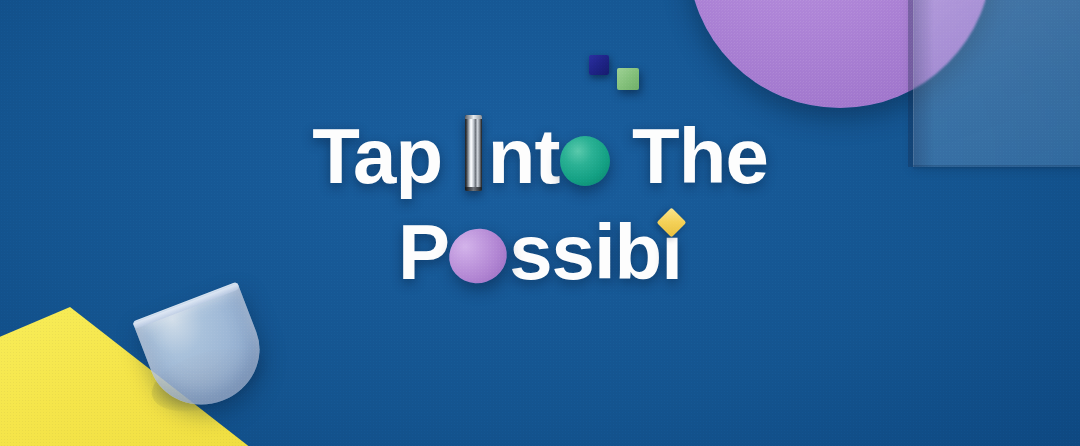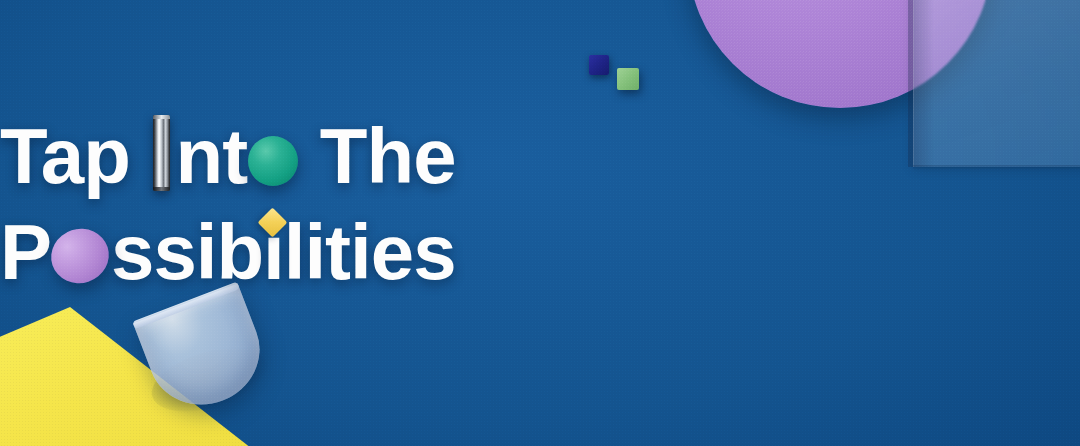--- a/index.html
+++ b/index.html
@@ -170,21 +170,21 @@
     background: linear-gradient(135deg, #9fd295 0%, #82bf79 55%, #6fae68 100%);
     box-shadow: 2px 4px 8px rgba(4,20,44,.50);
   }
 
   
   .headline {
     position: absolute;
     left: 0;
     top: 108px;
     width: 1080px;
-    text-align: left;
+    text-align: center;
     color: #fdfdfd;
     font-weight: 700;
     font-size: 78px;
     line-height: 96px;
     letter-spacing: -1px;
     text-shadow: 0 4px 12px rgba(4,22,48,.45);
     user-select: none;
   }
   .line {
     position: relative;
@@ -295,18 +295,18 @@
     <div class="half-dome-top"></div>
   </div>
 
   <div class="sq sq-navy"></div>
   <div class="sq sq-green"></div>
 
   <div class="headline">
 
     <span class="line"><span>Tap </span><span class="cylinder"></span><span>nt</span><span class="sphere-teal"></span><span> The</span></span>
 
-    <span class="line"><span>P</span><span class="disc-purple"></span><span>ssib</span><span class="i-diamond-wrap"><span class="i-stem">i</span><span style="position:absolute;left:0;top:0;">ı</span><span class="i-diamond"></span></span><span>lities</span></span>
+    <span class="line"><span>P</span><span class="disc-purple"></span><span>ssib</span><span class="i-diamond-wrap"><span class="i-stem">i</span><span style="position:absolute;left:0;top:0;">ı</span><span class="i-diamond"></span></span></span>
 
   </div>
 
   <div id="grain"></div>
 </div>
 
 </body></html>

